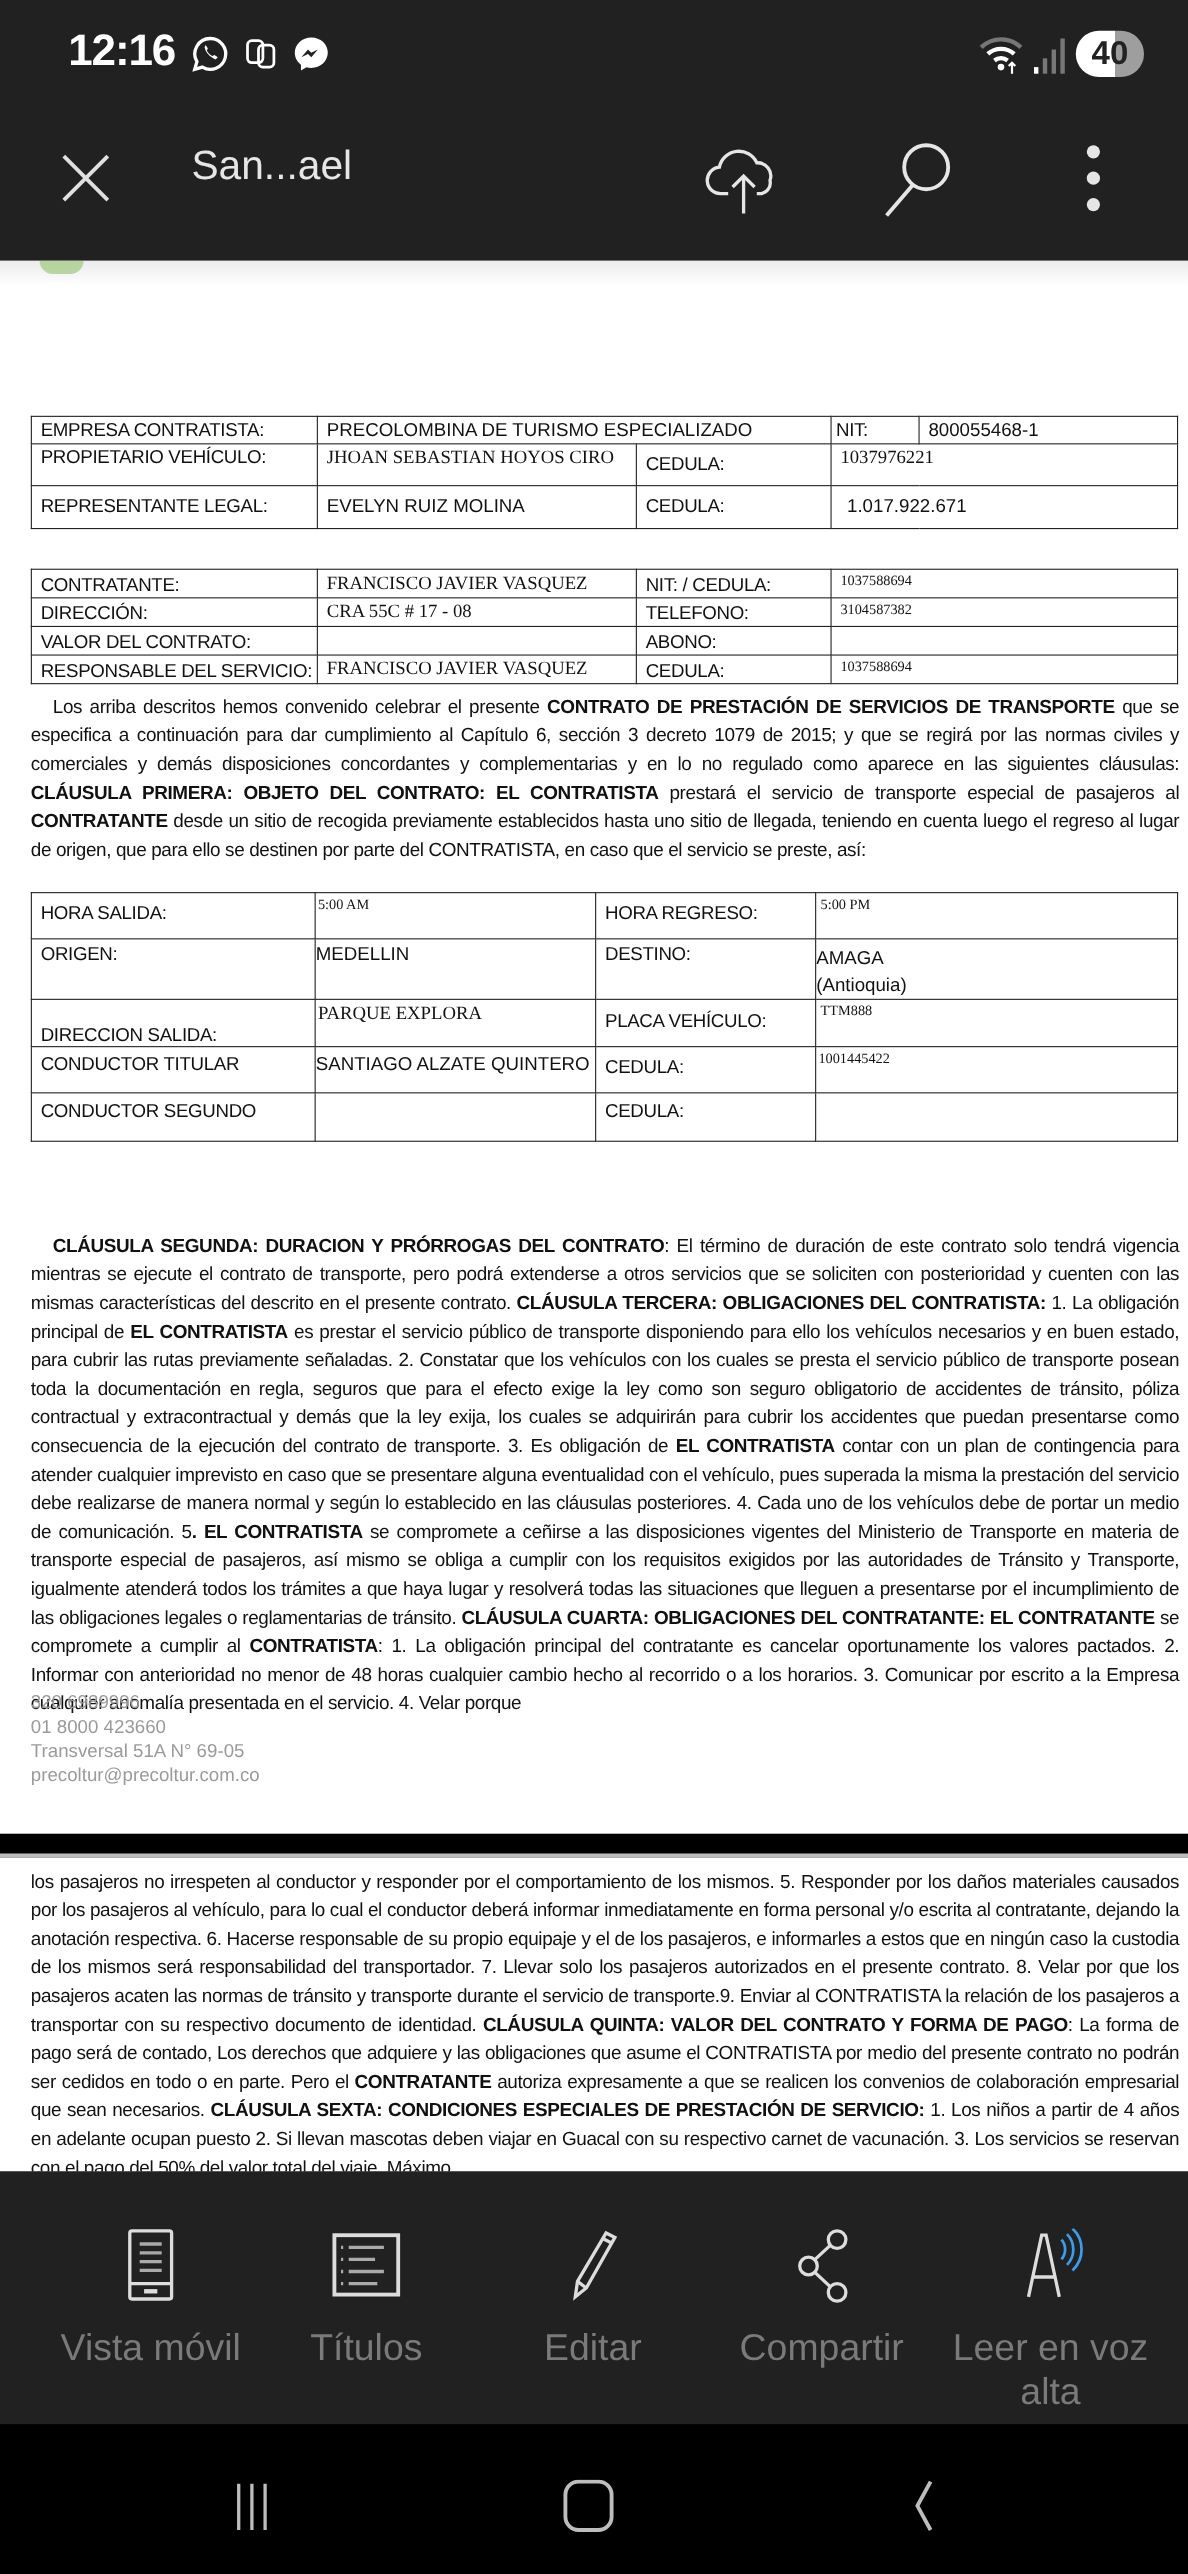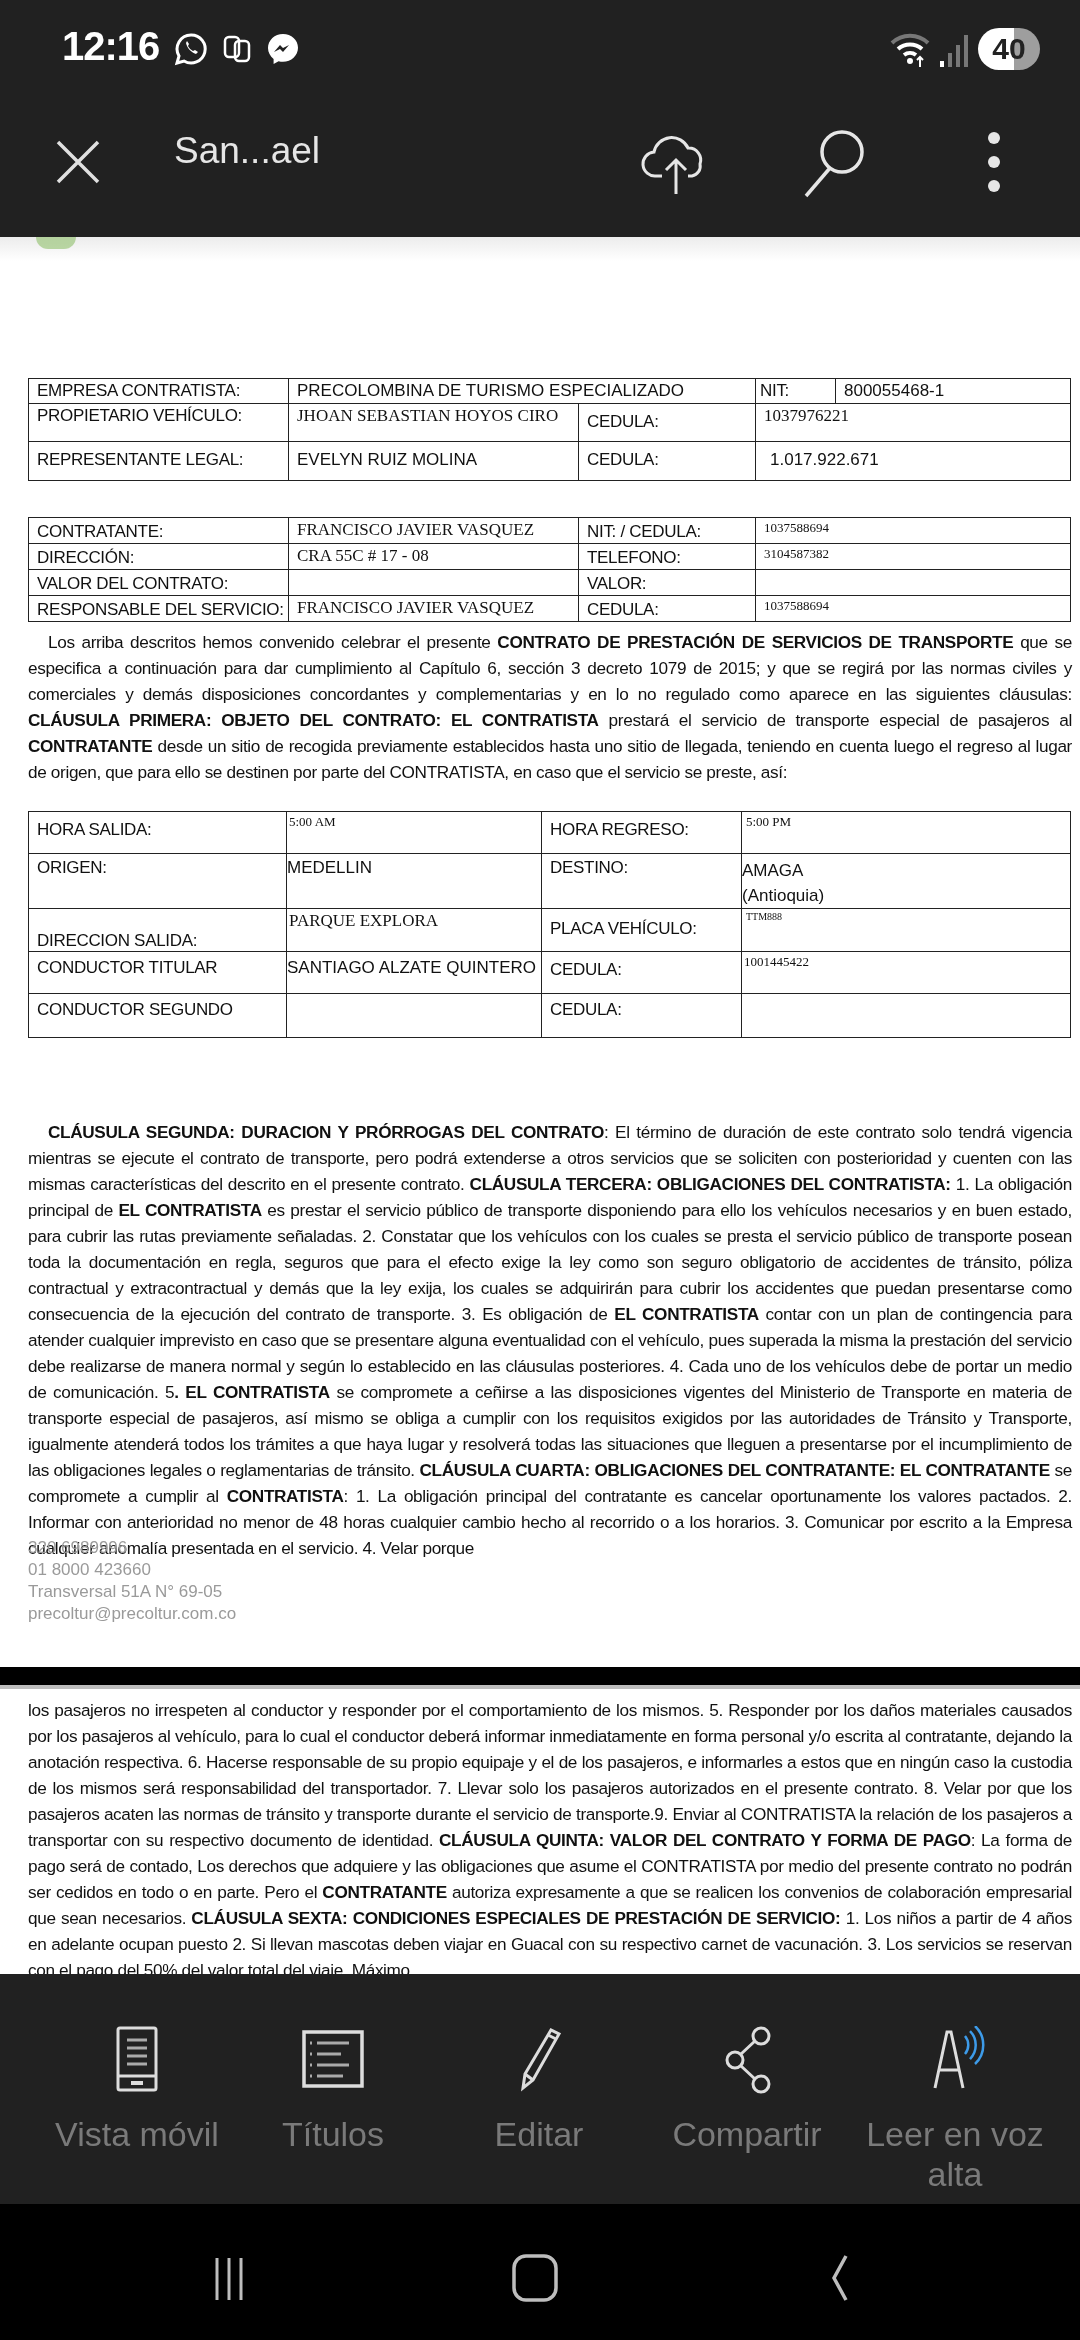--- a/index.html
+++ b/index.html
@@ -174,21 +174,21 @@
       </tr>
       <tr style="height:26px">
         <td class="lbl" style="padding-top:4px">DIRECCIÓN:</td>
         <td class="val-serif">CRA 55C # 17 - 08</td>
         <td class="lbl" style="padding-top:4px">TELEFONO:</td>
         <td class="val-serif" style="font-size:13px">3104587382</td>
       </tr>
       <tr style="height:26px">
         <td class="lbl" style="padding-top:4px">VALOR DEL CONTRATO:</td>
         <td class="val-serif"></td>
-        <td class="lbl" style="padding-top:4px">VALOR:</td>
+        <td class="lbl" style="padding-top:4px">ABONO:</td>
         <td class="val-serif"></td>
       </tr>
       <tr style="height:26px">
         <td class="lbl" style="padding-top:4px">RESPONSABLE DEL SERVICIO:</td>
         <td class="val-serif">FRANCISCO JAVIER VASQUEZ</td>
         <td class="lbl" style="padding-top:4px">CEDULA:</td>
         <td class="val-serif" style="font-size:13px">1037588694</td>
       </tr>
     </tbody>
       </table>
@@ -215,21 +215,21 @@
         <td class="lbl" style="padding-top:4px">DESTINO:</td>
         <td class="val-sans" style="padding-left:0;padding-top:4px;line-height:25px">
               <div>AMAGA</div>
               <div>(Antioquia)</div>
             </td>
       </tr>
       <tr style="height:40px">
         <td class="lbl" style="padding-top:22px">DIRECCION SALIDA:</td>
         <td class="val-serif" style="padding-left:2px">PARQUE EXPLORA</td>
         <td class="lbl" style="padding-top:10px">PLACA VEHÍCULO:</td>
-        <td class="val-serif" style="padding-left:4px;font-size:10px">TTM888</td>
+        <td class="val-serif" style="padding-left:4px;font-size:13px">TTM888</td>
       </tr>
       <tr style="height:42px">
         <td class="lbl" style="padding-top:6px">CONDUCTOR TITULAR</td>
         <td class="val-sans" style="padding-left:0;padding-top:6px">SANTIAGO ALZATE QUINTERO</td>
         <td class="lbl" style="padding-top:8px">CEDULA:</td>
         <td class="val-serif" style="padding-left:2px;font-size:13px">1001445422</td>
       </tr>
       <tr style="height:44px">
         <td class="lbl" style="padding-top:6px">CONDUCTOR SEGUNDO</td>
         <td class="val-sans"></td>

